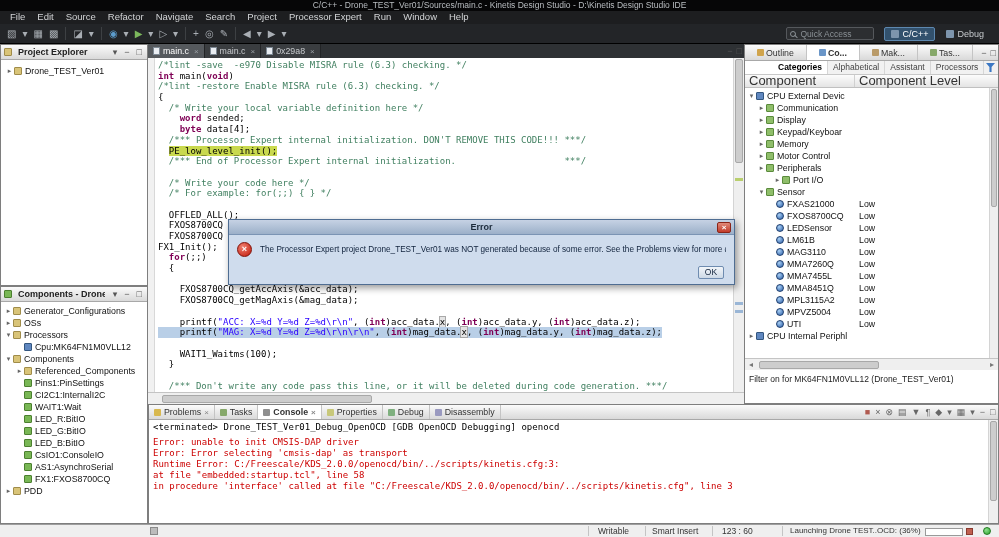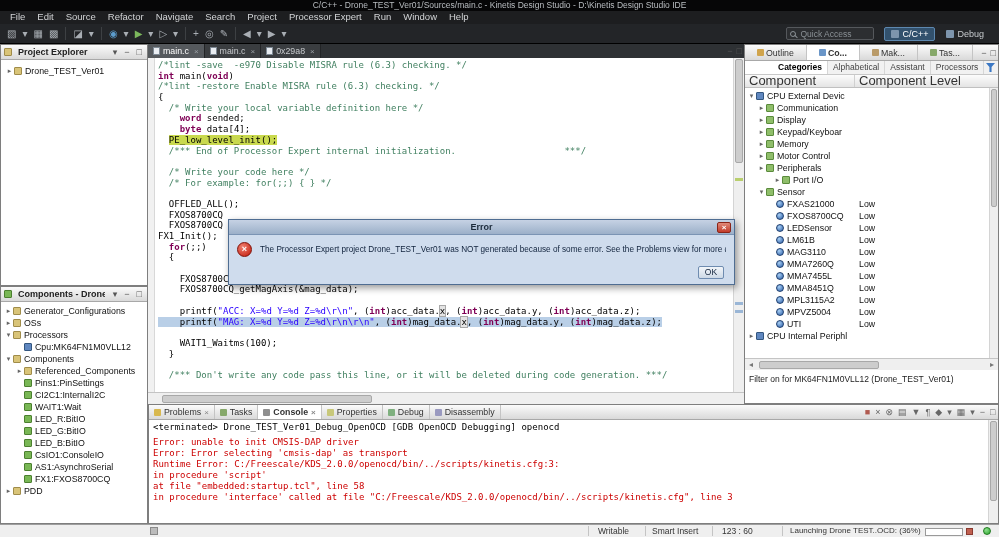--- a/index.html
+++ b/index.html
@@ -334,20 +334,21 @@
   <div class="code-wrap">
     <div class="gutter"></div>
     <div class="code-lines">
         <div class="code-line"><span class="line-inner"><span class="tok-c">/*lint -save  -e970 Disable MISRA rule (6.3) checking. */</span></span></div>
         <div class="code-line"><span class="line-inner"><span class="tok-k">int</span><span class="tok-p"> main(</span><span class="tok-k">void</span><span class="tok-p">)</span></span></div>
         <div class="code-line"><span class="line-inner"><span class="tok-c">/*lint -restore Enable MISRA rule (6.3) checking. */</span></span></div>
         <div class="code-line"><span class="line-inner"><span class="tok-p">{</span></span></div>
         <div class="code-line"><span class="line-inner"><span class="tok-c">  /* Write your local variable definition here */</span></span></div>
         <div class="code-line"><span class="line-inner"><span class="tok-p">    </span><span class="tok-k">word</span><span class="tok-p"> sended;</span></span></div>
         <div class="code-line"><span class="line-inner"><span class="tok-p">    </span><span class="tok-k">byte</span><span class="tok-p"> data[4];</span></span></div>
+        <div class="code-line"><span class="line-inner"><span class="tok-c">  /*** Processor Expert internal initialization. DON'T REMOVE THIS CODE!!! ***/</span></span></div>
         <div class="code-line"><span class="line-inner"><span class="tok-p">  </span><span class="tok-hlg">PE_low_level_init();</span></span></div>
         <div class="code-line"><span class="line-inner"><span class="tok-c">  /*** End of Processor Expert internal initialization.                    ***/</span></span></div>
         <div class="code-line"><span class="line-inner"></span></div>
         <div class="code-line"><span class="line-inner"><span class="tok-c">  /* Write your code here */</span></span></div>
         <div class="code-line"><span class="line-inner"><span class="tok-c">  /* For example: for(;;) { } */</span></span></div>
         <div class="code-line"><span class="line-inner"></span></div>
         <div class="code-line"><span class="line-inner"><span class="tok-p">  OFFLED_ALL();</span></span></div>
         <div class="code-line"><span class="line-inner"><span class="tok-p">  FXOS8700CQ</span></span></div>
         <div class="code-line"><span class="line-inner"><span class="tok-p">  FXOS8700CQ</span></span></div>
         <div class="code-line"><span class="line-inner"><span class="tok-p">FX1_Init();</span></span></div>
@@ -581,21 +582,20 @@
           <span class="ct-tool">▾</span>
           <span class="ct-tool">−</span>
           <span class="ct-tool">□</span>
         </span>
     </div>
     <div class="console-body">
         <div class="console-head">&lt;terminated&gt; Drone_TEST_Ver01_Debug_OpenOCD [GDB OpenOCD Debugging] openocd</div>
       <div class="console-line">Error: unable to init CMSIS-DAP driver</div>
         <div class="console-line">Error: Error selecting 'cmsis-dap' as transport</div>
         <div class="console-line">Runtime Error: C:/Freescale/KDS_2.0.0/openocd/bin/../scripts/kinetis.cfg:3:</div>
-        <div class="console-line">in procedure 'script'</div>
         <div class="console-line">at file "embedded:startup.tcl", line 58</div>
         <div class="console-line">in procedure 'interface' called at file "C:/Freescale/KDS_2.0.0/openocd/bin/../scripts/kinetis.cfg", line 3</div>
         <div class="con-vscroll">
         <div class="con-vthumb"></div>
       </div>
     </div>
   </div>
 
   <div class="statusbar">
     <span class="sb-grid-icon"></span>

